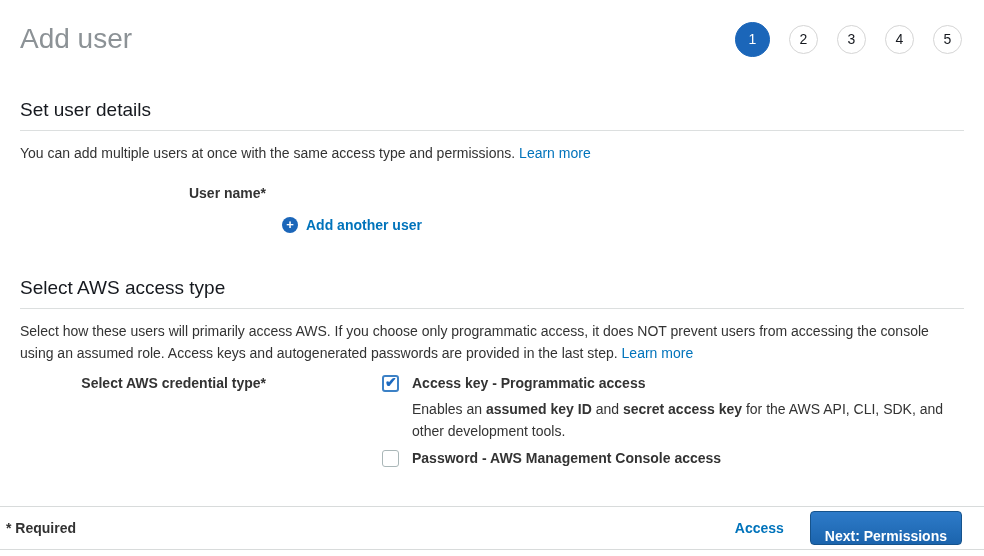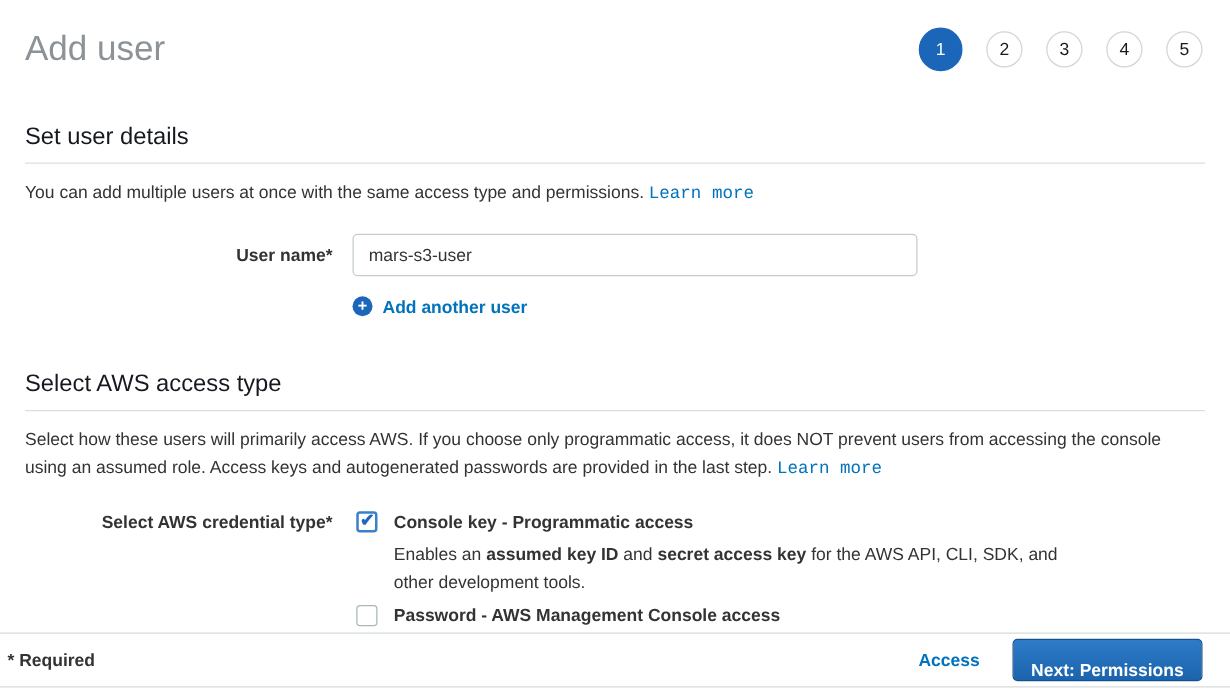--- a/index.html
+++ b/index.html
@@ -30,21 +30,21 @@
 
   
   h2.section-heading {
     font-size: 19px; font-weight: 400; color: #16191f;
     margin: 0; padding-bottom: 9px;
     border-bottom: 1px solid #dcdfdf;
   }
   .section-1 { margin-top: 37px; }
   .section-2 { margin-top: 44px; }
   p.desc { margin: 11px 0 0 0; line-height: 22px; }
-  a.link { color: #0073bb; text-decoration: none; cursor: pointer; font-family: Liberation Mono, monospace; }
+  a.link { color: #0073bb; text-decoration: none; cursor: pointer; }
 
   
   .form-row { display: flex; align-items: center; margin-top: 21px; }
   .label-col { width: 246px; flex: none; text-align: right; font-weight: bold; color: #333; }
   .text-input {
     margin-left: 16px; width: 452px; height: 34px;
     border: 1px solid #c5cbcb; border-radius: 4px;
     padding: 0 12px; font-size: 14px; color: #333;
     font-family: "Liberation Sans", sans-serif;
     outline: none;
@@ -56,21 +56,21 @@
   }
   .plus-icon {
     width: 16px; height: 16px; border-radius: 50%;
     background: #1b66b9; color: #fff;
     display: flex; align-items: center; justify-content: center;
     font-size: 13px; font-weight: bold; line-height: 1;
     padding-bottom: 1px;
   }
 
   
-  .cred-row { display: flex; margin-top: 23px; }
+  .cred-row { display: flex; margin-top: 11px; justify-content: space-between; }
   .options { margin-left: 19px; display: flex; flex-direction: column; gap: 8px; }
   .option { display: flex; }
   .checkbox {
     width: 17px; height: 17px; flex: none; margin-top: 0;
     border: 1px solid #aab7b8; border-radius: 3px; background: #fff;
     position: relative; cursor: pointer;
   }
   .checkbox.checked { border: 2px solid #3c81c6; }
   .checkbox.checked::after {
     content: "\2714";
@@ -116,41 +116,40 @@
       <div class="step">5</div>
     </div>
   </div>
 
   <div class="section-1">
     <h2 class="section-heading">Set user details</h2>
     <p class="desc"><span>You can add multiple users at once with the same access type and permissions.</span> <a class="link">Learn more</a></p>
 
     <div class="form-row">
       <div class="label-col">User name*</div>
-      <input class="text-input" type="text" value="mars-s3-user" style="">
     </div>
 
     <a class="add-another">
       <span class="plus-icon">+</span>
       <span>Add another user</span>
     </a>
   </div>
 
   <div class="section-2">
     <h2 class="section-heading">Select AWS access type</h2>
     <p class="desc"><span>Select how these users will primarily access AWS. If you choose only programmatic access, it does NOT prevent users from accessing the console using an assumed role. Access keys and autogenerated passwords are provided in the last step.</span> <a class="link">Learn more</a></p>
 
     <div class="cred-row">
       <div class="label-col">Select AWS credential type*</div>
       <div class="options">
 
         <div class="option">
           <span class="checkbox checked"></span>
           <div class="option-text">
-            <div class="option-title">Console key - Programmatic access</div>
+            <div class="option-title">Access key - Programmatic access</div>
             <div class="option-desc"><span>Enables an </span><span class="b">assumed key ID</span><span> and </span><span class="b">secret access key</span><span> for the AWS API, CLI, SDK, and other development tools.</span></div>
           </div>
         </div>
 
         <div class="option">
           <span class="checkbox"></span>
           <div class="option-text">
             <div class="option-title">Password - AWS Management Console access</div>
           </div>
         </div>

